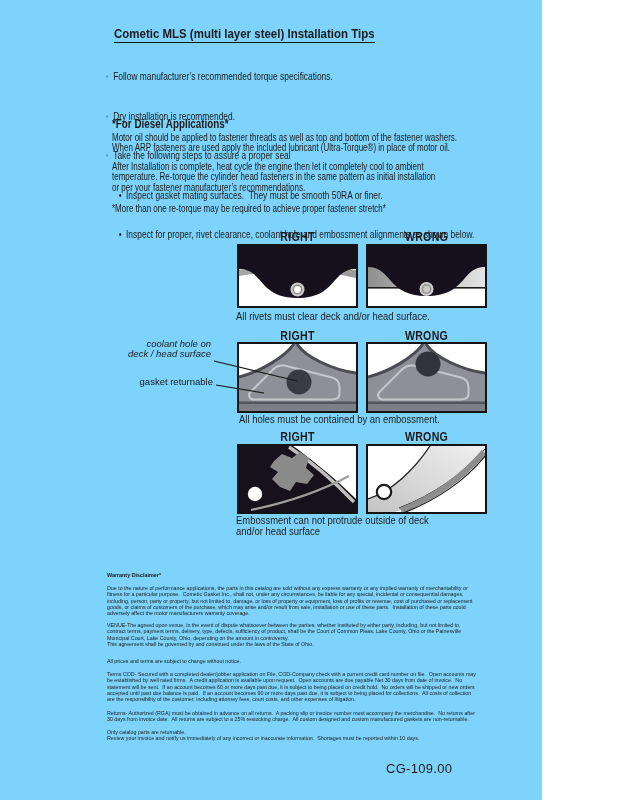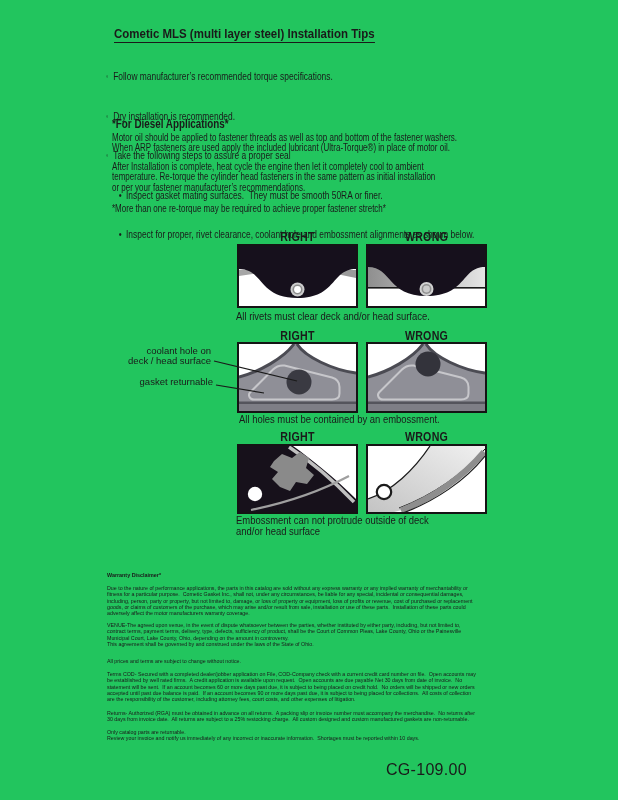--- a/index.html
+++ b/index.html
@@ -1,16 +1,16 @@
 <!DOCTYPE html>
 <html><head>
 <meta charset="utf-8">
 <style>
   html,body{margin:0;padding:0;background:#ffffff;}
-  .page{position:relative;width:618px;height:800px;background:#22c55e;overflow:hidden;
+  .page{position:relative;width:542px;height:800px;background:#7dd3fc;overflow:hidden;
         font-family:"Liberation Sans","DejaVu Sans",sans-serif;color:#1a1a1a;}
   .abs{position:absolute;}
   .pre{white-space:pre;}
   .cond{transform:scaleX(.8);transform-origin:left top;}
   .cond9{transform:scaleX(.9);transform-origin:left top;}
   .title{left:114px;top:26px;font-size:13.5px;font-weight:bold;display:inline-block;
          border-bottom:1.6px solid #1a1a1a;padding-bottom:1px;transform:scaleX(.85);transform-origin:left top;white-space:pre;}
   .bullets{left:106px;top:44px;font-size:10.5px;line-height:12.9px;transform:scaleX(.8);transform-origin:left top;white-space:pre;}
   .b-row{white-space:pre;}
   .b-row.sub{padding-left:16px;}
@@ -19,21 +19,21 @@
   .diesel-h{left:112px;top:117px;font-size:12px;font-weight:bold;transform:scaleX(.82);transform-origin:left top;white-space:pre;}
   .body-p{font-size:10px;line-height:10.35px;}
   .lbl{width:121px;text-align:center;font-weight:bold;font-size:12.5px;letter-spacing:.3px;
        transform:scaleX(.85);transform-origin:center top;}
   .cap{font-size:10.5px;line-height:11px;}
   .side-lbl{font-size:9.5px;line-height:9.9px;text-align:right;}
   .panel{position:absolute;}
   .overlay{position:absolute;left:0;top:0;pointer-events:none;}
   .disc{font-size:5.3px;line-height:6.35px;white-space:pre;}
   .disc-h{font-size:5.4px;font-weight:bold;}
-  .footer{left:386px;top:761px;font-size:16px;letter-spacing:.3px;}
+  .footer{left:386px;top:761px;font-size:13px;letter-spacing:.3px;}
 </style>
 </head>
 <body>
 
 <div class="page">
 
   <div class="abs title">Cometic MLS (multi layer steel) Installation Tips</div>
 
   <div class="abs bullets">
     <div class="b-row"><span class="marker open">◦</span><span>Follow manufacturer’s recommended torque specifications.</span></div>
@@ -96,21 +96,21 @@
       </g>
     </g>
     <rect x="1" y="1" width="119" height="62" fill="none" stroke="#141414" stroke-width="2"></rect>
   </svg>
 
   <div class="abs cap cond9" style="left:236px;top:311px;">All rivets must clear deck and/or head surface.</div>
 
   <div class="abs lbl" style="left:237px;top:329px;">RIGHT</div>
   <div class="abs lbl" style="left:366px;top:329px;">WRONG</div>
 
-  <div class="abs side-lbl pre" style="left:97px;top:346px;width:114px;">coolant hole on
+  <div class="abs side-lbl pre" style="left:97px;top:339px;width:114px;font-style:italic;">coolant hole on
 deck / head surface</div>
   <div class="abs side-lbl" style="left:97px;top:377px;width:116px;">gasket returnable</div>
 
   <svg class="panel" style="left:237px;top:342px;" width="121" height="71" viewBox="0 0 121 71">
     <defs>
         <clipPath id="c2r">
           <rect x="2" y="2" width="117" height="67"></rect>
         </clipPath>
       </defs>
     <g clip-path="url(#c2r)">

